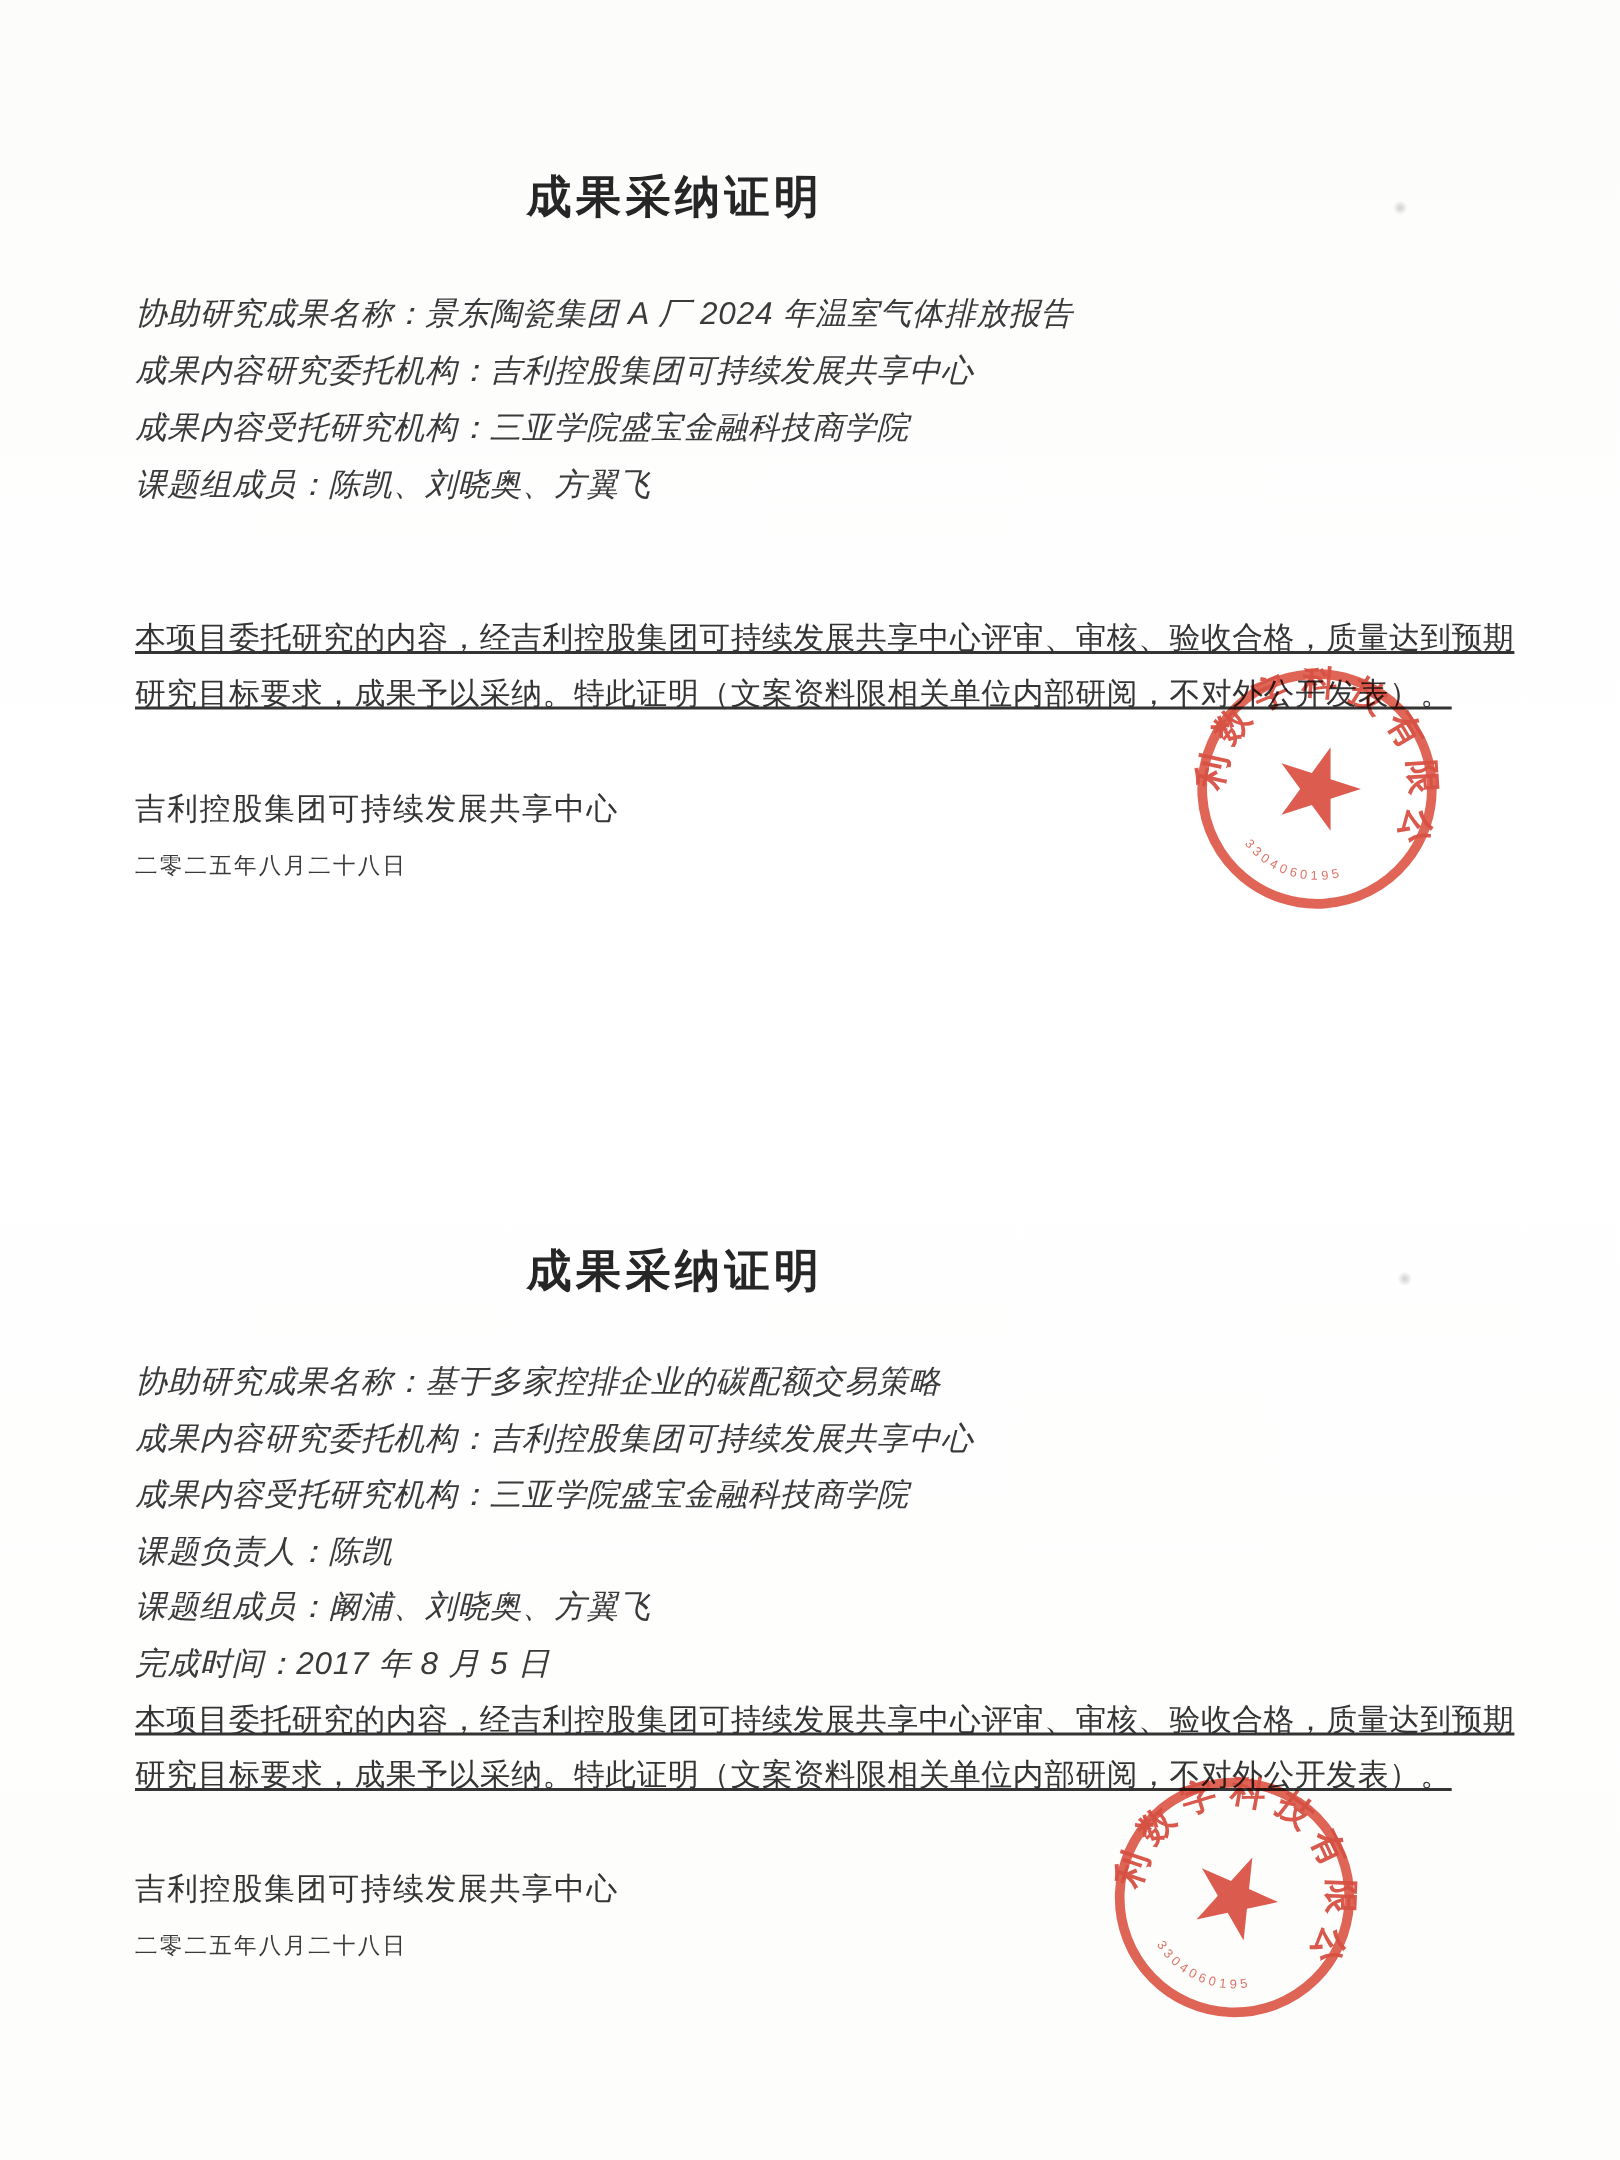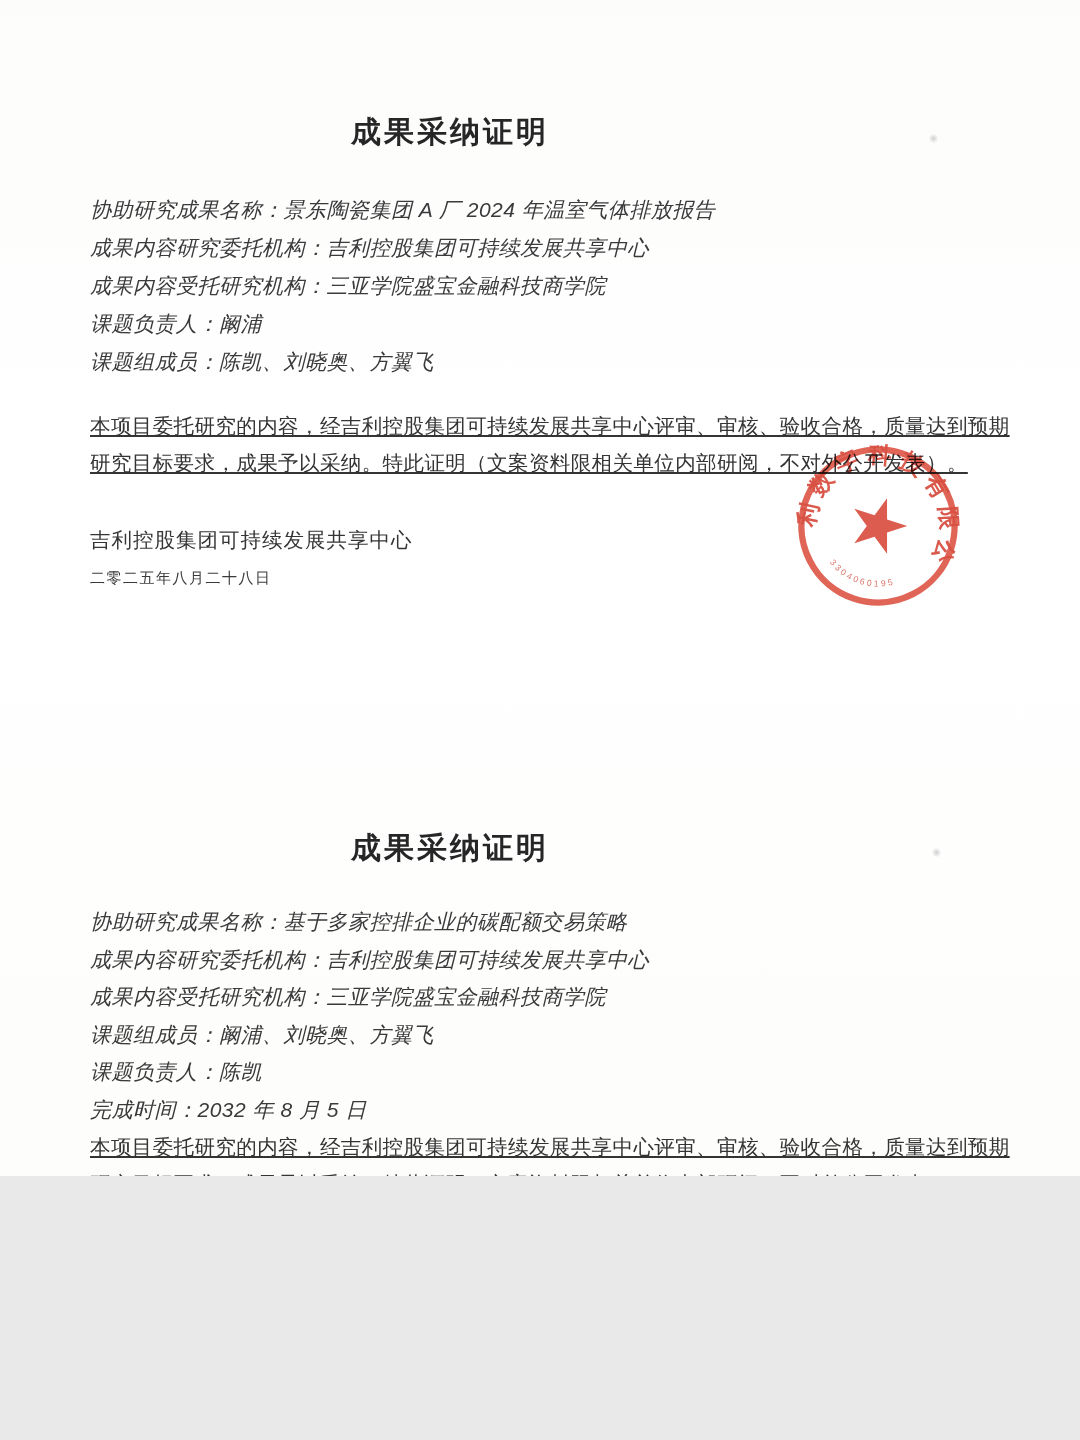--- a/index.html
+++ b/index.html
@@ -1,18 +1,18 @@
 <!DOCTYPE html>
 <html><head>
 <meta charset="utf-8">
 <style>
   html,body{margin:0;padding:0;background:#e9e9e9;}
   .page{
     position:relative;
-    width:1080px;height:1176px;
+    width:1080px;height:1440px;
     margin:0 auto;
     background:linear-gradient(180deg,#fcfcfb 0%,#ffffff 40%,#fdfdfc 100%);
     font-family:"Liberation Sans",sans-serif;
     color:#383838;
     overflow:hidden;
   }
   .cert-title{
     position:absolute;left:0;width:900px;
     text-align:center;
     font-size:30px;font-weight:bold;color:#262626;
@@ -61,21 +61,20 @@
 <body>
 
 <div class="page">
 
   <h1 class="cert-title" style="top:112px;">成果采纳证明</h1>
 
   <div class="fields" style="top:191px;">
     <p class="field-line">协助研究成果名称：景东陶瓷集团 A 厂 2024 年温室气体排放报告</p>
     <p class="field-line">成果内容研究委托机构：吉利控股集团可持续发展共享中心</p>
     <p class="field-line">成果内容受托研究机构：三亚学院盛宝金融科技商学院</p>
-    <p class="field-line">课题负责人：阚浦</p>
     <p class="field-line">课题组成员：陈凯、刘晓奥、方翼飞</p>
   </div>
 
   <div class="body-par" style="top:407px;">
     <p class="par-line">本项目委托研究的内容，经吉利控股集团可持续发展共享中心评审、审核、验收合格，质量达到预期</p>
     <p class="par-line">研究目标要求，成果予以采纳。特此证明（文案资料限相关单位内部研阅，不对外公开发表）。</p>
   </div>
 
   <div class="signature" style="top:521px;">
     <p class="sig-issuer">吉利控股集团可持续发展共享中心</p>
@@ -96,23 +95,23 @@
       </text>
     </g>
   </svg>
 
   <h1 class="cert-title" style="top:828px;">成果采纳证明</h1>
 
   <div class="fields tight" style="top:903px;">
     <p class="field-line">协助研究成果名称：基于多家控排企业的碳配额交易策略</p>
     <p class="field-line">成果内容研究委托机构：吉利控股集团可持续发展共享中心</p>
     <p class="field-line">成果内容受托研究机构：三亚学院盛宝金融科技商学院</p>
+    <p class="field-line">课题负责人：陈凯</p>
     <p class="field-line">课题组成员：阚浦、刘晓奥、方翼飞</p>
-    <p class="field-line">课题负责人：陈凯</p>
-    <p class="field-line">完成时间：2032 年 8 月 5 日</p>
+    <p class="field-line">完成时间：2017 年 8 月 5 日</p>
   </div>
 
   <div class="body-par" style="top:1128px;">
     <p class="par-line">本项目委托研究的内容，经吉利控股集团可持续发展共享中心评审、审核、验收合格，质量达到预期</p>
     <p class="par-line">研究目标要求，成果予以采纳。特此证明（文案资料限相关单位内部研阅，不对外公开发表）。</p>
   </div>
 
   <div class="signature" style="top:1241px;">
     <p class="sig-issuer">吉利控股集团可持续发展共享中心</p>
     <p class="sig-date">二零二五年八月二十八日</p>

